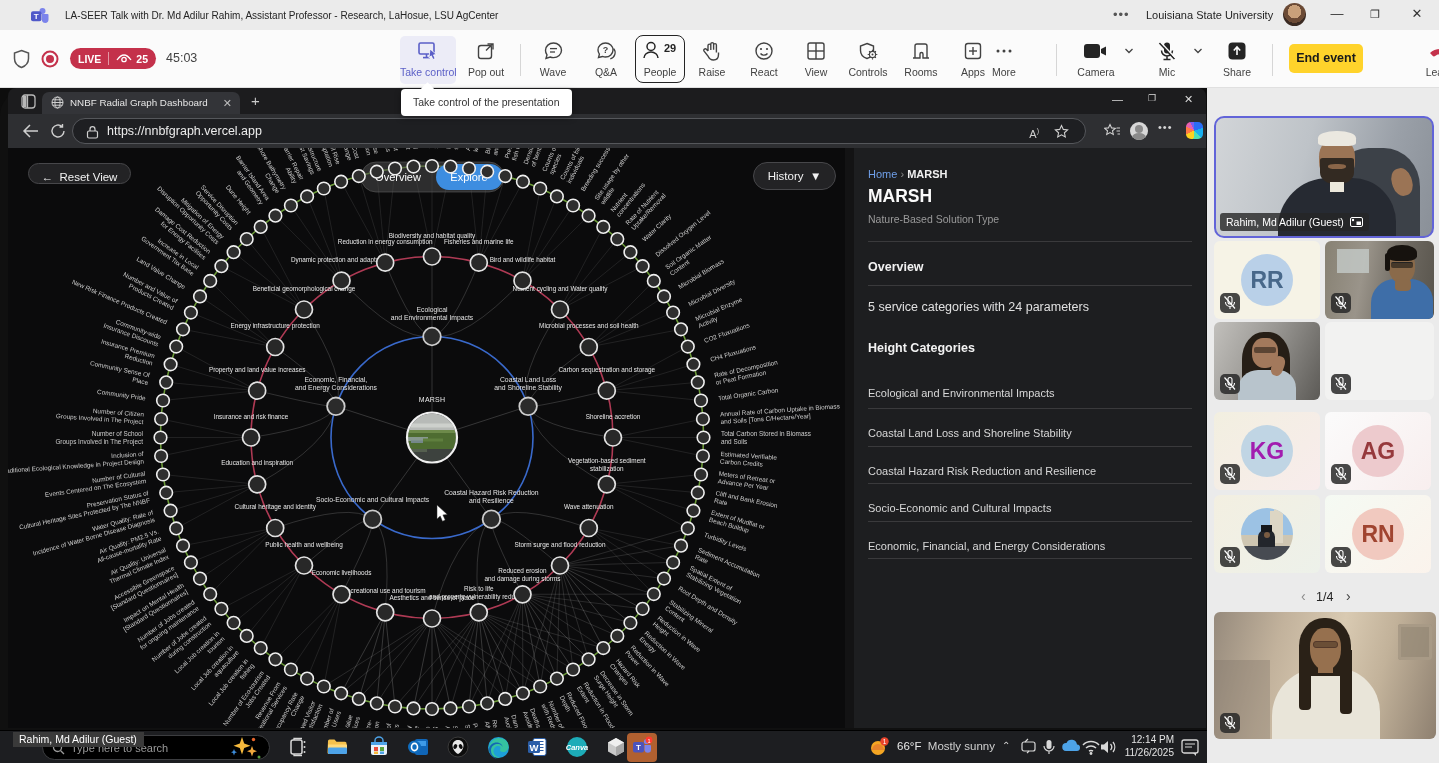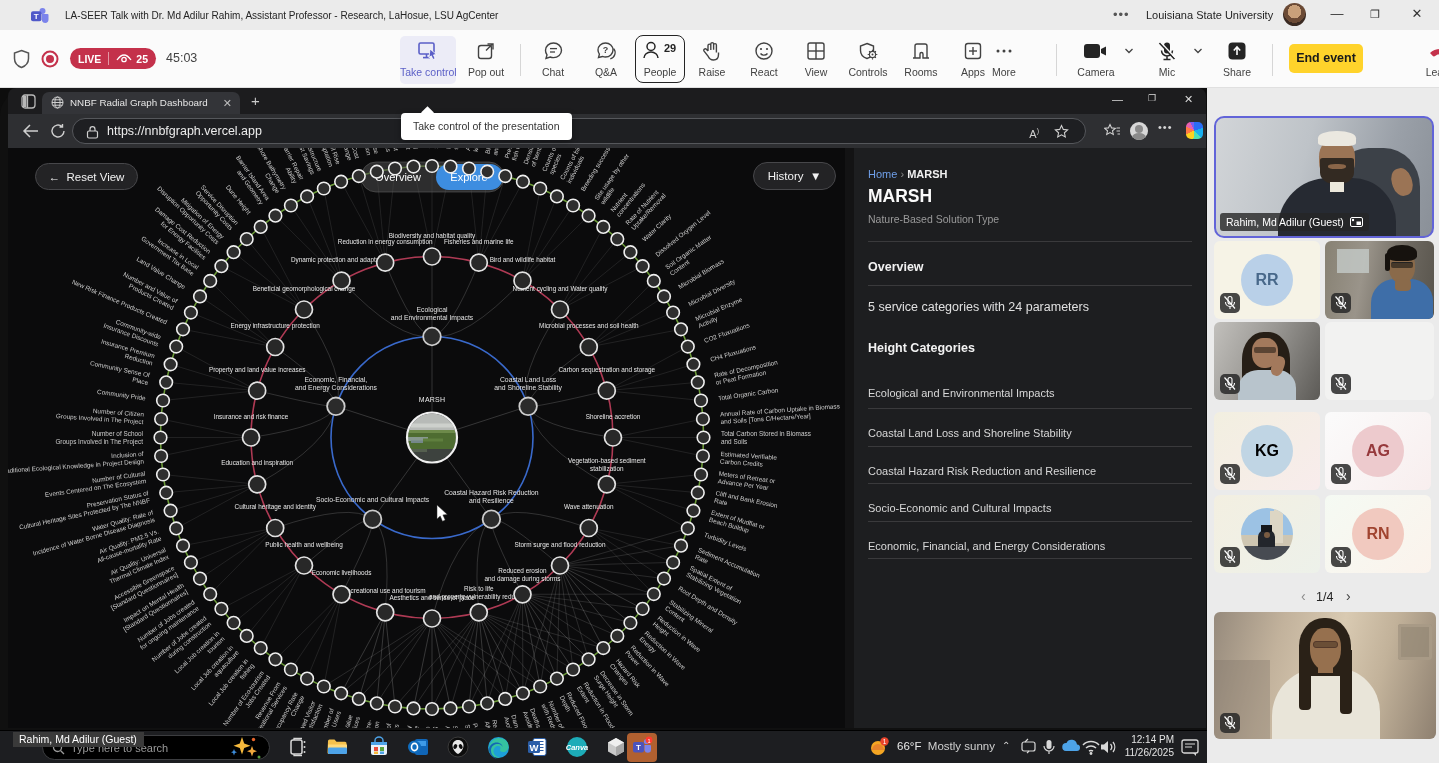--- a/index.html
+++ b/index.html
@@ -18,21 +18,21 @@
 #toolbar { position:absolute; left:0; top:30px; width:1439px; height:58px; background:#fbfbfb; border-bottom:1px solid #e0e0e0;}
 .tbit { position:absolute; top:8px; width:56px; text-align:center; color:#424242; }
 .tbit .ic { height:26px; display:flex; align-items:center; justify-content:center; }
 .tbit .lb { font-size:10.5px; margin-top:2px; color:#424242; white-space:nowrap; }
 .tbdiv { position:absolute; top:14px; width:1px; height:32px; background:#d6d6d6; }
 #livebadge { position:absolute; left:70px; top:18px; height:21px; background:#c4314b; border-radius:11px; color:#fff; display:flex; align-items:center; padding:0 8px; font-size:10.5px; font-weight:bold; }
 #timer { position:absolute; left:166px; top:21px; font-size:12.5px; color:#424242; }
 #endevent { position:absolute; left:1289px; top:14px; width:74px; height:29px; background:#ffd32b; border-radius:5px; color:#1a1a1a; font-size:12.5px; font-weight:bold; text-align:center; line-height:29px; }
 
 
-#tooltip { position:absolute; left:401px; top:89px; height:27px; background:#ffffff; border-radius:4px; box-shadow:0 2px 6px rgba(0,0,0,.35); font-size:10.5px; color:#333; line-height:27px; padding:0 12px; z-index:60;margin-top:24px; }
+#tooltip { position:absolute; left:401px; top:89px; height:27px; background:#ffffff; border-radius:4px; box-shadow:0 2px 6px rgba(0,0,0,.35); font-size:10.5px; color:#333; line-height:27px; padding:0 12px; z-index:60; }
 #tooltip:before { content:""; position:absolute; left:22px; top:-5px; width:9px; height:9px; background:#fff; transform:rotate(45deg); }
 
 
 #screen { position:absolute; left:0; top:88px; width:1207px; height:675px; background:#101010;border-radius:28px; }
 
 
 #bwin { position:absolute; left:8px; top:0px; width:1198px; height:640px; border-radius:8px 8px 0 0; overflow:hidden; }
 #tabstrip { position:absolute; left:0; top:0; width:1198px; height:26px; background:#1c1c1e; }
 #tab { position:absolute; left:34px; top:4px; width:198px; height:22px; background:#333438; border-radius:7px 7px 0 0; color:#e6e6e6; font-size:9.8px; line-height:22px; }
 #addrbar { position:absolute; left:0; top:26px; width:1198px; height:34px; background:#2e2f32; }
@@ -51,21 +51,21 @@
 #taskbar { position:absolute; left:0; top:642px; width:1207px; height:33px; background:#1d1e21; border-top:1px solid #000;}
 .tbicon { position:absolute; top:5px; width:22px; height:22px; }
 #presenter { position:absolute; left:13px; top:644px; width:131px; height:15px; background:#3a3a3a; color:#fff; font-size:10.5px; line-height:15px; padding-left:6px; z-index:5;}
 #searchbox { position:absolute; left:42px; top:4px; width:228px; height:25px; background:#000000; border:1px solid #3c3d40; border-radius:13px; color:#9a9a9a; font-size:11px; line-height:24px; }
 #clock { position:absolute; left:1108px; top:2px; width:66px; text-align:right; color:#e4e4e4; font-size:10px; line-height:13px; }
 
 
 #rail { position:absolute; left:1207px; top:88px; width:232px; height:675px; background:#ebebeb; }
 .tile { position:absolute; border-radius:6px; overflow:hidden; }
 .muted { position:absolute; left:6px; bottom:6px; width:20px; height:20px; background:rgba(40,40,40,.85); border-radius:5px; }
-.avcirc { position:absolute; left:50%; top:50%; transform:translate(-50%,-50%); width:52px; height:52px; border-radius:50%; text-align:center; line-height:52px; font-size:16px; font-weight:bold; }
+.avcirc { position:absolute; left:50%; top:50%; transform:translate(-50%,-50%); width:52px; height:52px; border-radius:50%; text-align:center; line-height:52px; font-size:23px; font-weight:bold; }
 </style>
 </head>
 <body>
 
 <div id="titlebar">
   <svg class="abs" style="left:30px;top:6px" width="19" height="19" viewBox="0 0 19 19">
     <circle cx="12.5" cy="5" r="3" fill="#7b83eb"></circle>
     <rect x="1" y="5.2" width="10.5" height="10" rx="2" fill="#5059c9"></rect>
     <text x="6.2" y="13" font-size="8" fill="#fff" text-anchor="middle" font-weight="bold">T</text>
     <path d="M12 8 h5.5 a1 1 0 0 1 1 1 v4.5 a3.4 3.4 0 0 1 -3.4 3.4 a3.4 3.4 0 0 1 -3.1-2" fill="#7b83eb"></path>
@@ -116,21 +116,21 @@
     </div>
 <div class="tbdiv" style="left:520px;"></div>
 <div class="tbit" style="left:525px;">
       <div class="ic">
         <svg width="21" height="20" viewBox="0 0 21 20">
           <path d="M10.5 2 a8 7.3 0 0 1 8 7.3 a8 7.3 0 0 1 -8 7.3 c-1.2 0-2.3-.2-3.3-.6 L3 17.5 l1-3.6 a7.2 7.2 0 0 1 -1.5-4.6 a8 7.3 0 0 1 8-7.3 Z" fill="none" stroke="#424242" stroke-width="1.4"></path>
           <line x1="7" y1="7.6" x2="14" y2="7.6" stroke="#424242" stroke-width="1.3"></line>
           <line x1="7" y1="11" x2="12" y2="11" stroke="#424242" stroke-width="1.3"></line>
         </svg>
       </div>
-      <div class="lb">Chat</div>
+      <div class="lb">Wave</div>
     </div>
 <div class="tbit" style="left:578px;">
       <div class="ic">
         <svg width="21" height="20" viewBox="0 0 21 20">
           <path d="M9.5 2 a7.5 7 0 0 1 7.5 7 a7.5 7 0 0 1 -7.5 7 c-1.1 0-2.1-.2-3-.55 L2.5 16.5 l.9-3.4 A6.9 6.9 0 0 1 2 9 a7.5 7 0 0 1 7.5-7 Z" fill="none" stroke="#424242" stroke-width="1.4"></path>
           <text x="9.5" y="12" font-size="9" font-weight="bold" fill="#424242" text-anchor="middle">?</text>
           <path d="M17.5 7.5 a7 6.5 0 0 1 -3.2 10.3" fill="none" stroke="#424242" stroke-width="1.3"></path>
         </svg>
       </div>
       <div class="lb">Q&amp;A</div>
@@ -768,21 +768,21 @@
             <text transform="translate(291.0,32.9) rotate(422.61)" font-size="6.4" fill="#cdcdcd" text-anchor="end"><tspan x="0" dy="-1.3">Barrier Repair</tspan><tspan x="0" dy="7.6">Ability</tspan></text>
             <text transform="translate(308.9,24.4) rotate(426.52)" font-size="6.4" fill="#cdcdcd" text-anchor="end"><tspan x="0" dy="-1.3">Grey Infrastructure</tspan><tspan x="0" dy="7.6">Cost Savings</tspan></text>
             <text transform="translate(327.2,17.2) rotate(430.43)" font-size="6.4" fill="#cdcdcd" text-anchor="end"><tspan x="0" dy="-1.3">Sea Level Rise</tspan><tspan x="0" dy="7.6">Adaptation</tspan></text>
             <text transform="translate(346.0,11.2) rotate(434.35)" font-size="6.4" fill="#cdcdcd" text-anchor="end"><tspan x="0" dy="-1.3">Maintenance Cost</tspan><tspan x="0" dy="7.6">Change</tspan></text>
             <text transform="translate(365.2,6.5) rotate(438.26)" font-size="6.4" fill="#cdcdcd" text-anchor="end"><tspan x="0" dy="-1.3">Energy Use</tspan><tspan x="0" dy="7.6">Reduction</tspan></text>
             <text transform="translate(384.6,3.2) rotate(442.17)" font-size="6.4" fill="#cdcdcd" text-anchor="end"><tspan x="0" dy="-1.3">Cooling Cost</tspan><tspan x="0" dy="7.6">Savings</tspan></text>
             <text transform="translate(404.3,1.2) rotate(446.09)" font-size="6.4" fill="#cdcdcd" text-anchor="end"><tspan x="0" dy="-1.3">Avoided Grid</tspan><tspan x="0" dy="7.6">Upgrade Cost</tspan></text>
           </g>
 <path d="M429 357 l0 14 l3.2-3 l2.3 5.3 l2.7-1.2 l-2.3-5.2 l4.4-0.5 z" fill="#ffffff" stroke="#333" stroke-width="0.5"></path>
 </svg>
-      <div class="gbtn" style="left:27px;top:15px;width:103px;height:27px;line-height:26px;">←&nbsp; Reset View</div>
+      <div class="gbtn" style="left:20px;top:15px;width:103px;height:21px;line-height:26px;">←&nbsp; Reset View</div>
       <div class="gbtn" style="left:745px;top:14px;width:83px;height:28px;line-height:27px;">History &nbsp;▼</div>
       <div id="sidebar">
           <div class="abs" style="left:14px;top:20px;font-size:11px;"><span style="color:#6f9fe8;">Home</span><span style="color:#8a8a8a;"> › </span><span style="color:#f0f0f0;font-weight:bold;">MARSH</span></div>
 <div class="abs" style="left:14px;top:38px;font-size:17.5px;font-weight:bold;color:#fafafa;">MARSH</div>
 <div class="abs" style="left:14px;top:65px;font-size:10.5px;color:#9a9a9a;">Nature-Based Solution Type</div>
 <div class="sbdiv" style="top:93px;"></div>
 <div class="abs" style="left:14px;top:112px;font-size:12.5px;font-weight:bold;color:#f2f2f2;">Overview</div>
 <div class="sbdiv" style="top:137px;"></div>
 <div class="abs" style="left:14px;top:152px;font-size:12.5px;color:#e0e0e0;">5 service categories with 24 parameters</div>
 <div class="abs" style="left:14px;top:193px;font-size:12.5px;font-weight:bold;color:#f2f2f2;">Height Categories</div>
@@ -959,21 +959,21 @@
         </svg></div>
     </div>
 <div class="tile" style="left:118px;top:234px;width:109px;height:78px;background:#f2f2f1;">
       <div class="muted"><svg width="20" height="20" viewBox="0 0 20 20">
           <rect x="8" y="3.5" width="4" height="7.5" rx="2" fill="none" stroke="#fff" stroke-width="1.1"></rect>
           <path d="M5.5 9 a4.5 4.5 0 0 0 9 0 M10 13.5 v2.5" fill="none" stroke="#fff" stroke-width="1.1"></path>
           <line x1="4.5" y1="3.5" x2="15" y2="15.5" stroke="#fff" stroke-width="1.2"></line>
         </svg></div>
     </div>
 <div class="tile" style="left:7px;top:324px;width:106px;height:78px;background:linear-gradient(135deg,#f2efe0 0%,#f8ecec 100%);">
-      <div class="avcirc" style="background:#c0d5e4;color:#000000;">KG</div>
+      <div class="avcirc" style="background:#c0d5e4;color:#a21caf;">KG</div>
       <div class="muted"><svg width="20" height="20" viewBox="0 0 20 20">
           <rect x="8" y="3.5" width="4" height="7.5" rx="2" fill="none" stroke="#fff" stroke-width="1.1"></rect>
           <path d="M5.5 9 a4.5 4.5 0 0 0 9 0 M10 13.5 v2.5" fill="none" stroke="#fff" stroke-width="1.1"></path>
           <line x1="4.5" y1="3.5" x2="15" y2="15.5" stroke="#fff" stroke-width="1.2"></line>
         </svg></div>
     </div>
 <div class="tile" style="left:118px;top:324px;width:106px;height:78px;background:linear-gradient(135deg,#fbfbfb 0%,#f8eeee 100%);">
       <div class="avcirc" style="background:#edcacd;color:#96393c;">AG</div>
       <div class="muted"><svg width="20" height="20" viewBox="0 0 20 20">
           <rect x="8" y="3.5" width="4" height="7.5" rx="2" fill="none" stroke="#fff" stroke-width="1.1"></rect>

